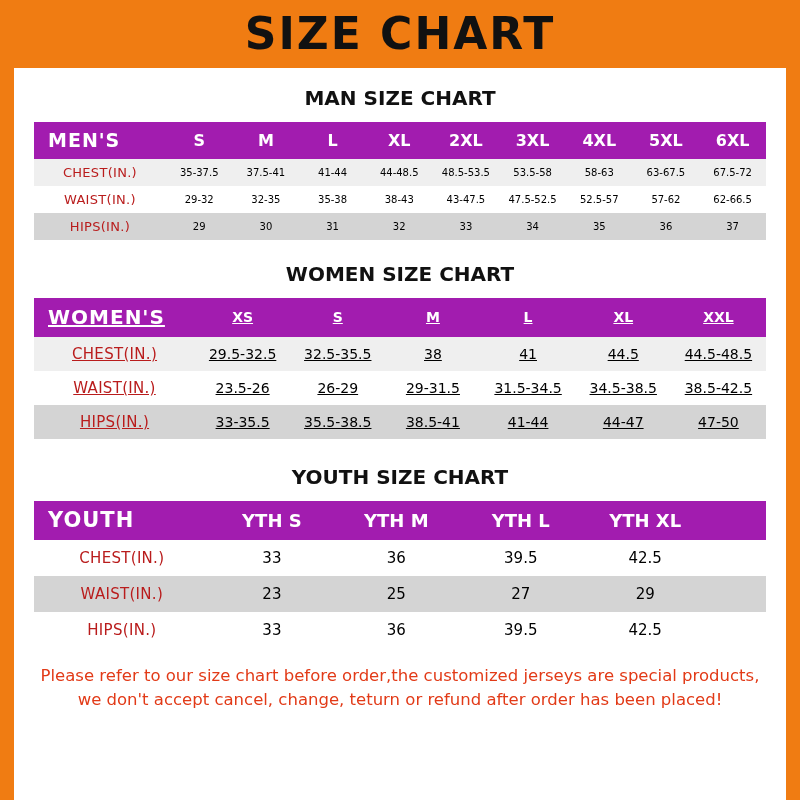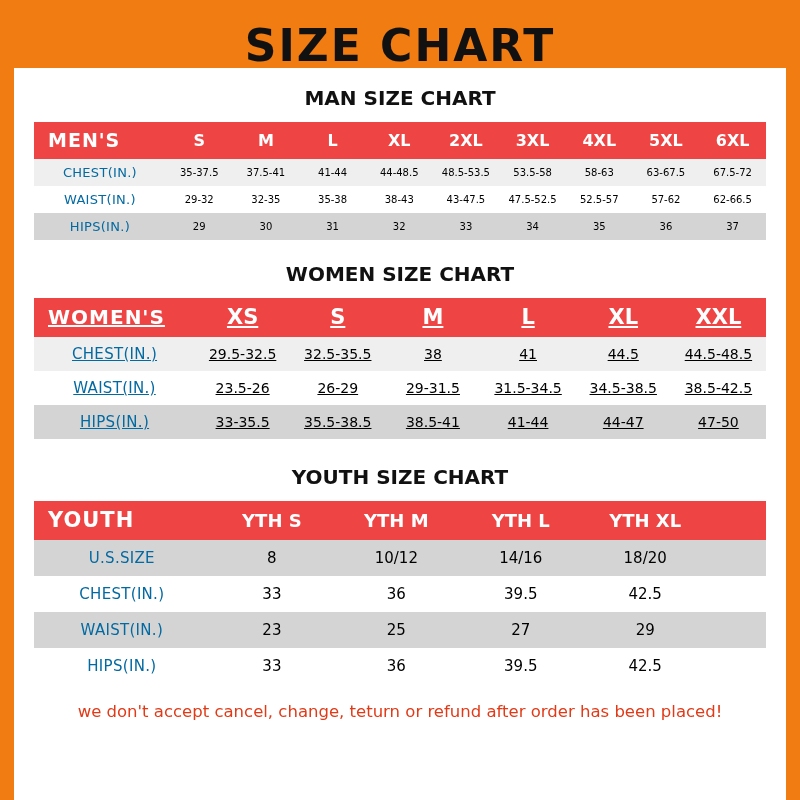--- a/index.html
+++ b/index.html
@@ -19,21 +19,21 @@
     height: 800px;
     box-sizing: border-box;
     border-left: 14px solid #f07c12;
     border-right: 14px solid #f07c12;
     background: #ffffff;
   }
   .banner {
     background: #f07c12;
     height: 68px;
     display: flex;
-    align-items: flex-end;
+    align-items: center;
     justify-content: center;
     margin: 0 -14px;
   }
   .banner-title {
     font-family: "DejaVu Sans", sans-serif;
     font-weight: bold;
     font-size: 44px;
     letter-spacing: 2px;
     color: #111111;
     line-height: 1;
@@ -57,51 +57,51 @@
     width: 100%;
     border-collapse: collapse;
     table-layout: fixed;
   }
   table.chart th, table.chart td {
     text-align: center;
     font-family: "DejaVu Sans", sans-serif;
   }
   
   tr.head-row {
-    background: #ef4444;
+    background: #a21caf;
   }
   tr.head-row th {
     color: #ffffff;
     font-weight: bold;
     padding: 7px 0 8px;
   }
   tr.head-row th.rowlabel {
     text-align: left;
     padding-left: 14px;
     letter-spacing: 1px;
   }
   
   tr.band-light { background: #efefef; }
   tr.band-dark  { background: #d4d4d4; }
   tr.band-white { background: #ffffff; }
   td.rowlabel {
-    color: #0369a1;
+    color: #b91c1c;
     letter-spacing: 0.3px;
   }
 
   
   .men th, .men td { font-size: 10px; }
   .men tr.head-row th { font-size: 16px; }
   .men tr.head-row th.rowlabel { font-size: 19px; }
   .men td { padding: 6px 0; }
   .men td.rowlabel { font-size: 13px; text-align: center; }
 
   
   .women th, .women td { font-size: 14px; text-decoration: underline; }
-  .women tr.head-row th { font-size: 21px; }
+  .women tr.head-row th { font-size: 14px; }
   .women tr.head-row th.rowlabel { font-size: 20px; }
   .women td { padding: 8px 0; }
   .women td.rowlabel { font-size: 15px; text-align: center; }
 
   
   .youth th, .youth td { font-size: 15px; }
   .youth tr.head-row th { font-size: 18px; margin-top: 28px; }
   .youth tr.head-row th.rowlabel { font-size: 21px; }
   .youth td { padding: 9px 0; }
   .youth td.rowlabel { font-size: 15px; text-align: center; }
@@ -265,28 +265,20 @@
         <tr class="head-row">
           <th class="rowlabel">YOUTH</th>
           <th>YTH S</th>
           <th>YTH M</th>
           <th>YTH L</th>
           <th>YTH XL</th>
           <th></th>
         </tr>
       </thead>
       <tbody>
-        <tr class="band-dark">
-          <td class="rowlabel">U.S.SIZE</td>
-          <td>8</td>
-          <td>10/12</td>
-          <td>14/16</td>
-          <td>18/20</td>
-          <td></td>
-        </tr>
         <tr class="band-white">
           <td class="rowlabel">CHEST(IN.)</td>
           <td>33</td>
           <td>36</td>
           <td>39.5</td>
           <td>42.5</td>
           <td></td>
         </tr>
         <tr class="band-dark">
           <td class="rowlabel">WAIST(IN.)</td>
@@ -302,16 +294,17 @@
           <td>36</td>
           <td>39.5</td>
           <td>42.5</td>
           <td></td>
         </tr>
       </tbody>
     </table>
   </div>
 
   <div class="footer-note">
+    <div>Please refer to our size chart before order,the customized jerseys are special products,</div>
     <div>we don't accept cancel, change, teturn or refund after order has been placed!</div>
   </div>
 
 </div>
 
 </body></html>

